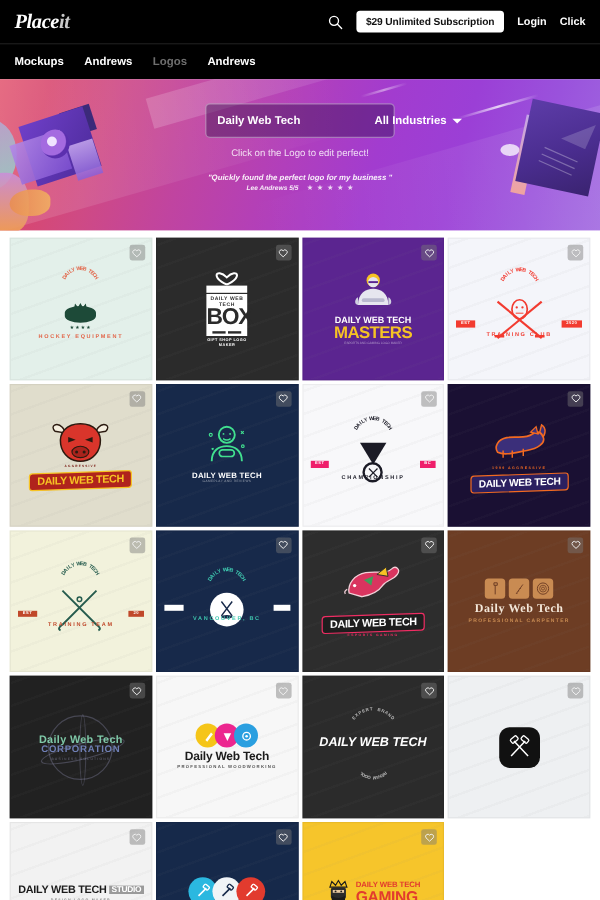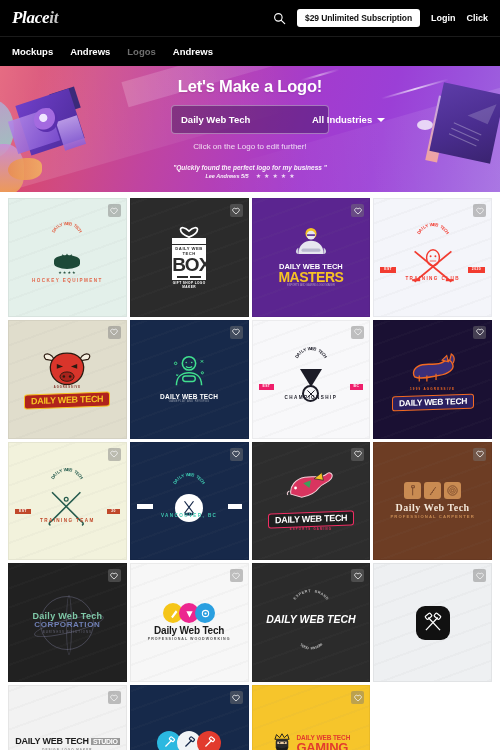--- a/index.html
+++ b/index.html
@@ -484,31 +484,30 @@
       <div class="rcard-tri"></div>
       <div class="rcard-lines">
           <i></i>
           <i></i>
           <i></i>
         </div>
     </div>
   </div>
 
   <div class="hero-inner">
-    <div class="hero-title">Let's Make a Logo!</div>
 
     <div class="logo-form">
       <input class="brand-input" type="text" value="Daily Web Tech" style="">
       <div class="industry-select">
         <span class="industry-label">All Industries</span>
         <span class="chev"></span>
       </div>
     </div>
 
-    <div class="hero-sub">Click on the Logo to edit further!</div>
+    <div class="hero-sub">Click on the Logo to edit perfect!</div>
 
     <div class="testimonial">
       <div class="quote">"Quickly found the perfect logo for my business "</div>
       <div class="quote-meta">
         <span class="author">Lee Andrews 5/5</span>
         <span class="stars">
           <span class="star">★</span>
           <span class="star">★</span>
           <span class="star">★</span>
           <span class="star">★</span>

